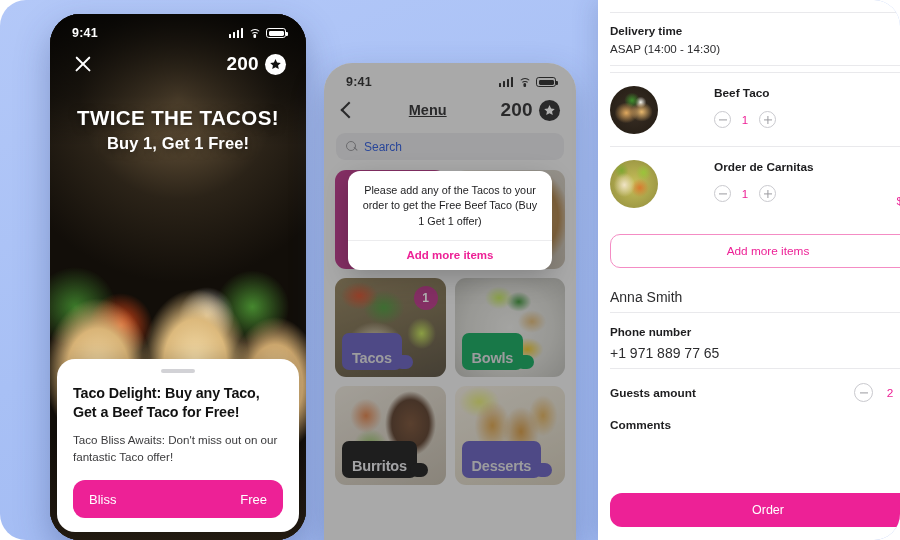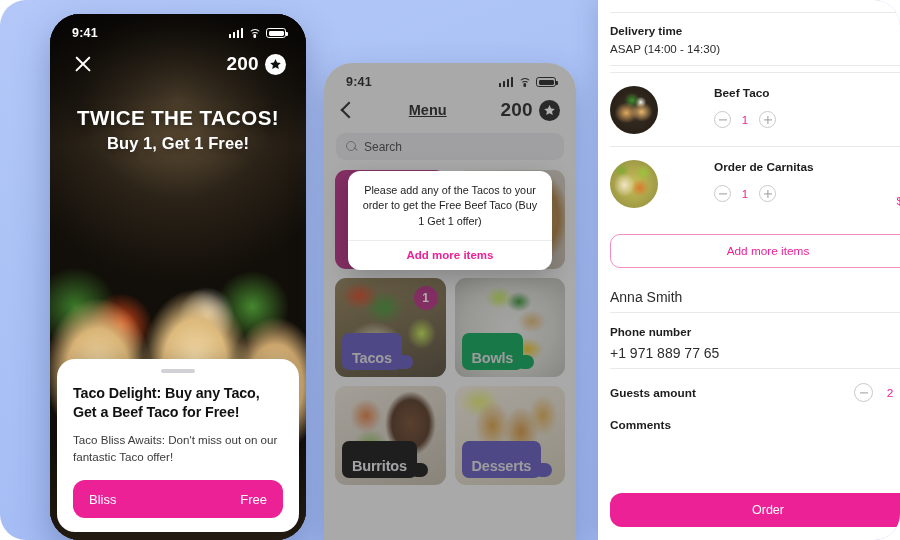--- a/index.html
+++ b/index.html
@@ -146,21 +146,21 @@
 
   .search-bar {
     margin: 2px 12px 10px; height:27px; border-radius:9px; background:#e3e3e6;
     display:flex; align-items:center; gap:7px; padding:0 10px; position:relative; z-index:5;
   }
   .search-bar .mag { width:11px; height:11px; position:relative; flex:none; }
   .search-bar .mag::before { content:""; position:absolute; left:0; top:0; width:8px; height:8px;
     border:1.4px solid #8b8b90; border-radius:50%; }
   .search-bar .mag::after { content:""; position:absolute; left:7.2px; top:7.2px; width:4.5px; height:1.4px;
     background:#8b8b90; transform:rotate(45deg); border-radius:1px; }
-  .search-bar span { font-size:12px; color:#404040; }
+  .search-bar span { font-size:12px; color:#1d4ed8; }
 
   .tiles { display:grid; grid-template-columns:1fr 1fr; gap:9px; padding:0 11px; position:relative; z-index:5; }
   .tile { position:relative; height:99px; border-radius:11px; overflow:hidden; cursor:pointer; }
   .tile .bg { position:absolute; inset:0; }
   .tile .lbl {
     position:absolute; left:7px; bottom:7px; padding:17px 10px 4px;
     border-radius:7px; font-size:14.5px; font-weight:bold; color:#dcdce0;
     letter-spacing:-.2px; white-space:nowrap;
   }
   .tile .lbl::after {

